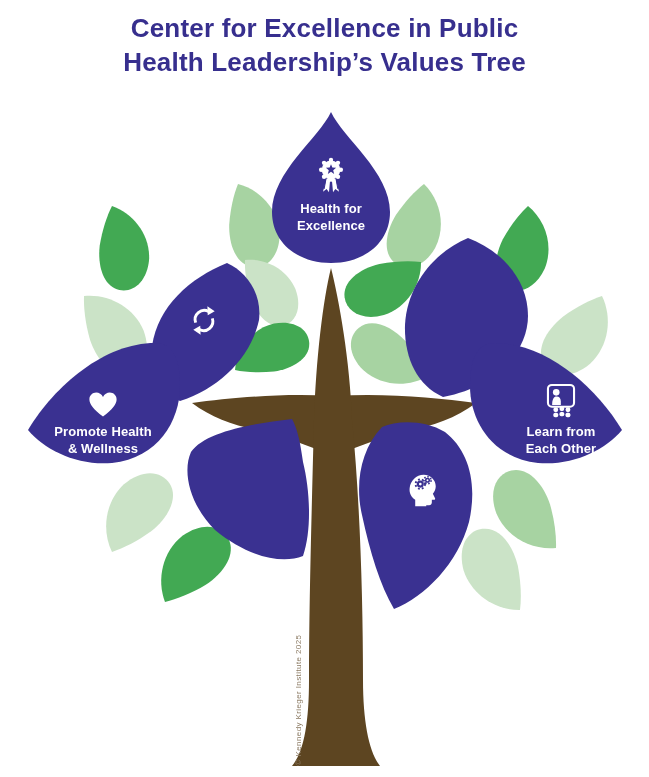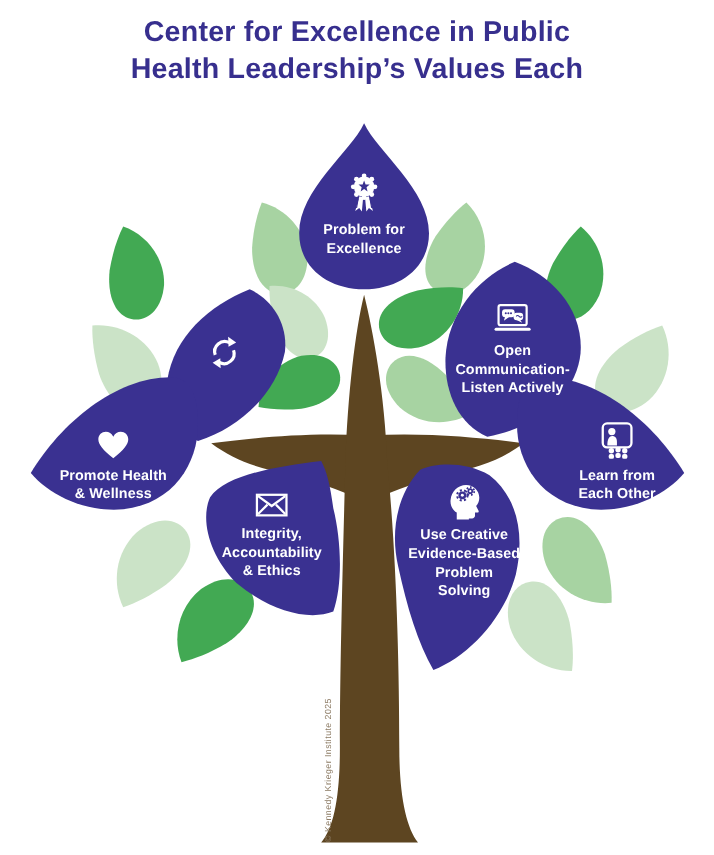--- a/index.html
+++ b/index.html
@@ -50,21 +50,21 @@
     font:400 8px/1 "Liberation Sans",sans-serif;
     color:var(--copyright-brown);letter-spacing:0.4px;white-space:nowrap;
   }
 </style>
 </head>
 <body>
 
 <div class="poster">
 
   <h1 class="title">Center for Excellence in Public
-Health Leadership’s Values Each</h1>
+Health Leadership’s Values Tree</h1>
 
   <svg class="tree" width="649" height="777" viewBox="0 0 649 777">
     <defs>
       <path id="leafShape" d="M0,0 C28,2 55,22 62,52 C67,80 54,98 36,99 C16,100 2,78 -2,52 C-4,32 -3,14 0,0 Z"></path>
     </defs>
 
     <g>
       <use href="#leafShape" class="fil-bright" transform="translate(112 206) rotate(15) scale(0.8)"></use>
       <use href="#leafShape" class="fil-medium" transform="translate(238 184) rotate(10) scale(0.8)"></use>
       <use href="#leafShape" class="fil-medium" transform="translate(424 184) rotate(40) scale(0.8)"></use>
@@ -107,50 +107,33 @@
       <circle class="fil-w" cx="8.4" cy="15" r="2.6"></circle>
         <circle class="fil-w" cx="11.8" cy="6.8" r="2.6"></circle>
       <circle class="fil-w" cx="20" cy="3.4" r="2.6"></circle>
         <circle class="fil-w" cx="28.2" cy="6.8" r="2.6"></circle>
       <circle class="fil-w" cx="20" cy="15" r="11"></circle>
       <polygon class="fil-p" points="20,8.3 21.6,12.4 26,12.65 22.6,15.4 23.7,20 20,17.3 16.3,20 17.4,15.4 14,12.65 18.4,12.4"></polygon>
       <path class="fil-w" d="M15,25 L10.5,41 L14.8,37.6 L17.6,41.5 L19,26.5 Z"></path>
       <path class="fil-w" d="M25,25 L29.5,41 L25.2,37.6 L22.4,41.5 L21,26.5 Z"></path>
       <path class="stk-p" stroke-width="1.2" d="M13.7,27.5 L11.9,37.5 M26.3,27.5 L28.1,37.5"></path>
     </svg>
-    <div class="leaf-label">Problem for
+    <div class="leaf-label">Health for
 Excellence</div>
   </div>
 
   <div class="leaf-content" style="left:204px;top:323px;width:112px">
     <svg class="leaf-icon" width="34" height="34" viewBox="0 0 40 40">
       <path class="stk-w" stroke-width="3.4" d="M10.2,22.5 A10.8,10.8 0 0 1 25.4,9.4"></path>
       <polygon class="fil-w" points="24,3.2 32.6,9.2 24.4,13.8"></polygon>
       <path class="stk-w" stroke-width="3.4" d="M29.8,17.5 A10.8,10.8 0 0 1 14.6,30.6"></path>
       <polygon class="fil-w" points="16,36.8 7.4,30.8 15.6,26.2"></polygon>
     </svg>
   </div>
 
-  <div class="leaf-content" style="left:466px;top:318px;width:132px">
-    <svg class="leaf-icon" width="42" height="31" viewBox="0 0 46 34">
-      <rect class="stk-w" stroke-width="2.2" x="9" y="3" width="28" height="20" rx="2"></rect>
-      <rect class="fil-w" x="12.5" y="7" width="12.5" height="8" rx="3"></rect>
-      <path class="fil-w" d="M15.5,14.5 L14.3,18.5 L19.5,14.8 Z"></path>
-      <circle class="fil-p" cx="16.2" cy="11" r="1"></circle>
-        <circle class="fil-p" cx="18.8" cy="11" r="1"></circle>
-        <circle class="fil-p" cx="21.4" cy="11" r="1"></circle>
-      <rect class="fil-w" x="24" y="10.5" width="9.5" height="7.5" rx="3"></rect>
-      <path class="fil-w" d="M30.5,17.5 L32.5,20.5 L27,17.8 Z"></path>
-      <path class="stk-p" stroke-width="1.1" d="M26.5,14.2 q1.5,-1.6 3,0 q1.5,1.6 3,0"></path>
-      <rect class="fil-w" x="5" y="25.5" width="36" height="3" rx="1.5"></rect>
-    </svg>
-    <div class="leaf-label">Open
-Communication-
-Listen Actively</div>
-  </div>
 
   <div class="leaf-content" style="left:561px;top:420px;width:120px">
     <svg class="leaf-icon" width="40" height="37" viewBox="0 0 46 42">
       <rect class="stk-w" stroke-width="2.4" x="8" y="3" width="30" height="25" rx="4.5"></rect>
       <circle class="fil-w" cx="17.5" cy="11.5" r="3.8"></circle>
       <path class="fil-w" d="M12.8,26 C12.8,19 15,16.2 17.8,16.2 C21,16.2 22.8,18.4 22.8,22 L22.8,26 Z"></path>
       <circle class="fil-w" cx="17" cy="31.5" r="2.8"></circle>
         <circle class="fil-w" cx="24" cy="30.5" r="2.8"></circle>
         <circle class="fil-w" cx="31" cy="31.5" r="2.8"></circle>
       <rect class="fil-w" x="14.2" y="35" width="5.6" height="5" rx="2"></rect>
@@ -162,42 +145,28 @@
   </div>
 
   <div class="leaf-content" style="left:103px;top:424px;width:140px">
     <svg class="leaf-icon" width="32" height="29" viewBox="0 0 40 36">
       <path class="fil-w" d="M20,33 C8,24 3,17 3,11.5 C3,6.5 7,3 11.5,3 C15,3 18.3,5 20,8.5 C21.7,5 25,3 28.5,3 C33,3 37,6.5 37,11.5 C37,17 32,24 20,33 Z"></path>
     </svg>
     <div class="leaf-label">Promote Health
 &amp; Wellness</div>
   </div>
 
-  <div class="leaf-content" style="left:247px;top:487px;width:132px">
-    <svg class="leaf-icon" width="34" height="26" viewBox="0 0 40 30">
-      <rect class="stk-w" stroke-width="2.4" x="4.2" y="4" width="31.6" height="22"></rect>
-      <path class="stk-w" stroke-width="2.4" d="M5.5,5.5 L20,16 L34.5,5.5"></path>
-      <path class="stk-w" stroke-width="2.4" d="M5.5,24.5 L15.5,14.5 M34.5,24.5 L24.5,14.5"></path>
-    </svg>
-    <div class="leaf-label">Integrity,
-Accountability
-&amp; Ethics</div>
-  </div>
 
   <div class="leaf-content" style="left:422px;top:490px;width:134px">
     <svg class="leaf-icon" width="36" height="39" viewBox="0 0 42 46">
       <path class="fil-w" d="M13,45 L13,37.5 C8.2,34.6 5.8,29.6 6.4,24 C7.3,15 14.2,8 23,8 C31.2,8 37.2,14.2 37.2,21.6 C37.2,25 36,28 33.8,30.4 L36.4,35.6 C36.8,36.4 36.3,37.4 35.4,37.4 L32.6,37.4 L32.6,40.6 C32.6,42.4 31.2,43.8 29.4,43.8 L26,43.8 L26,45 Z"></path>
       <circle class="fil-p" cx="19" cy="19" r="4.2"></circle>
       <circle class="stk-p" stroke-width="2.2" stroke-dasharray="2.2 2.4" cx="19" cy="19" r="5.6"></circle>
       <circle class="fil-w" cx="19" cy="19" r="1.6"></circle>
       <circle class="fil-p" cx="27.5" cy="14.5" r="3"></circle>
       <circle class="stk-p" stroke-width="2" stroke-dasharray="1.8 2" cx="27.5" cy="14.5" r="4.2"></circle>
       <circle class="fil-w" cx="27.5" cy="14.5" r="1.2"></circle>
     </svg>
-    <div class="leaf-label">Use Creative
-Evidence-Based
-Problem
-Solving</div>
   </div>
 
   <div class="copyright">© Kennedy Krieger Institute 2025</div>
 
 </div>
 
 </body></html>

